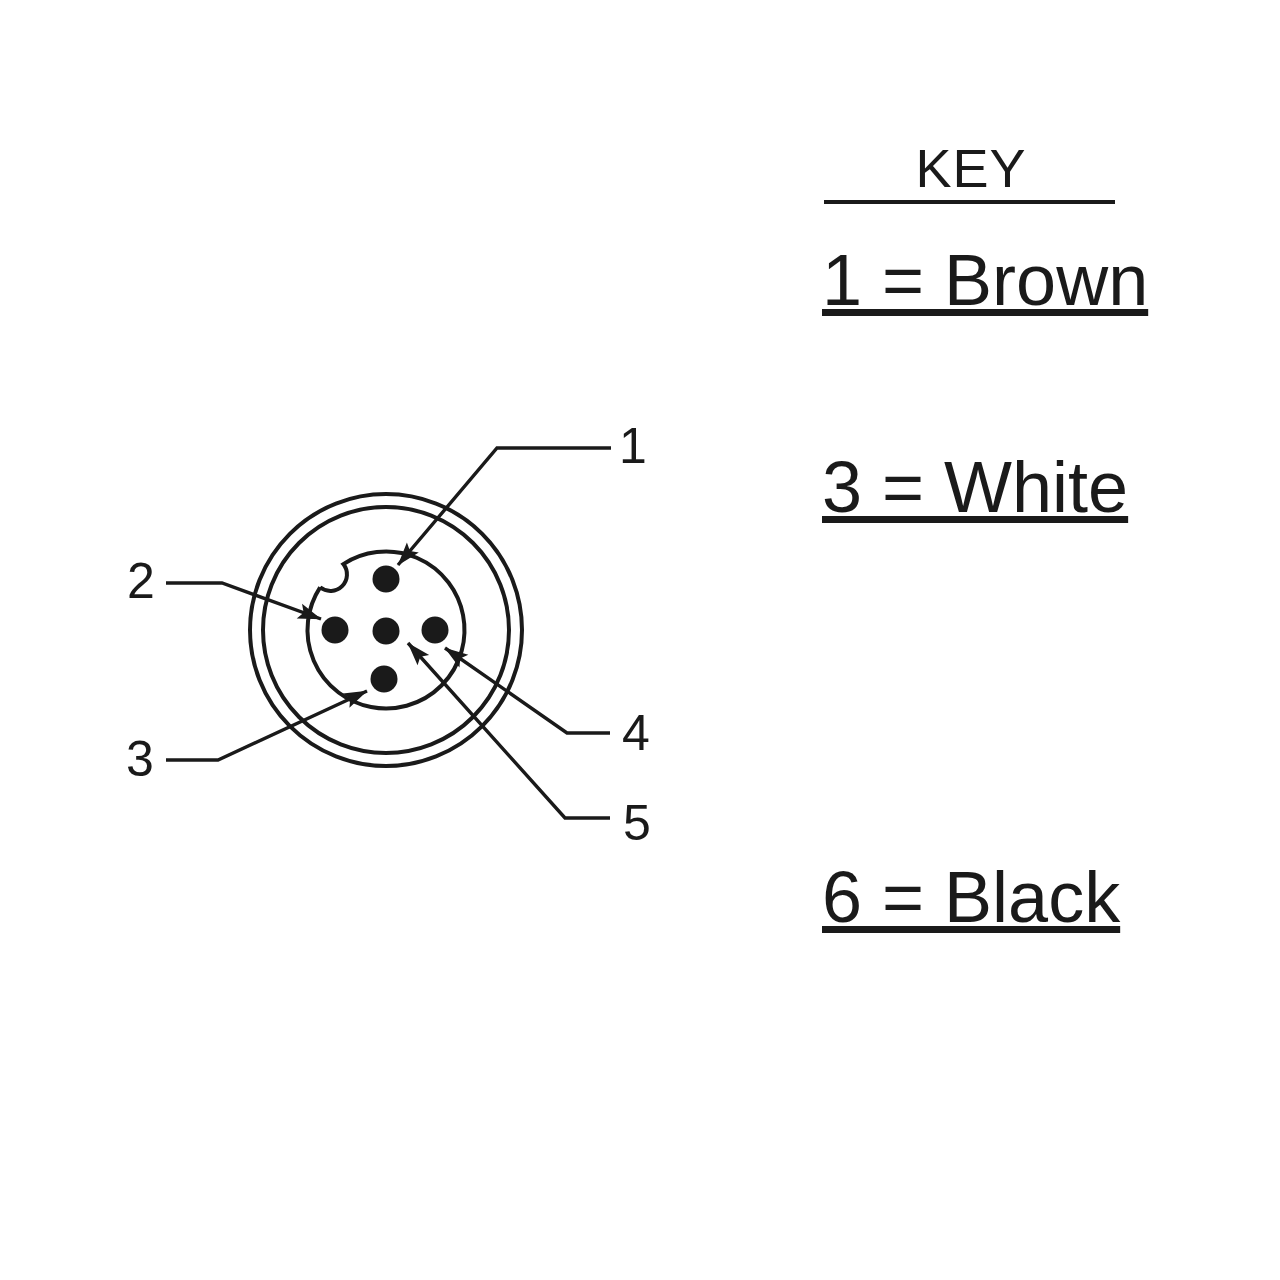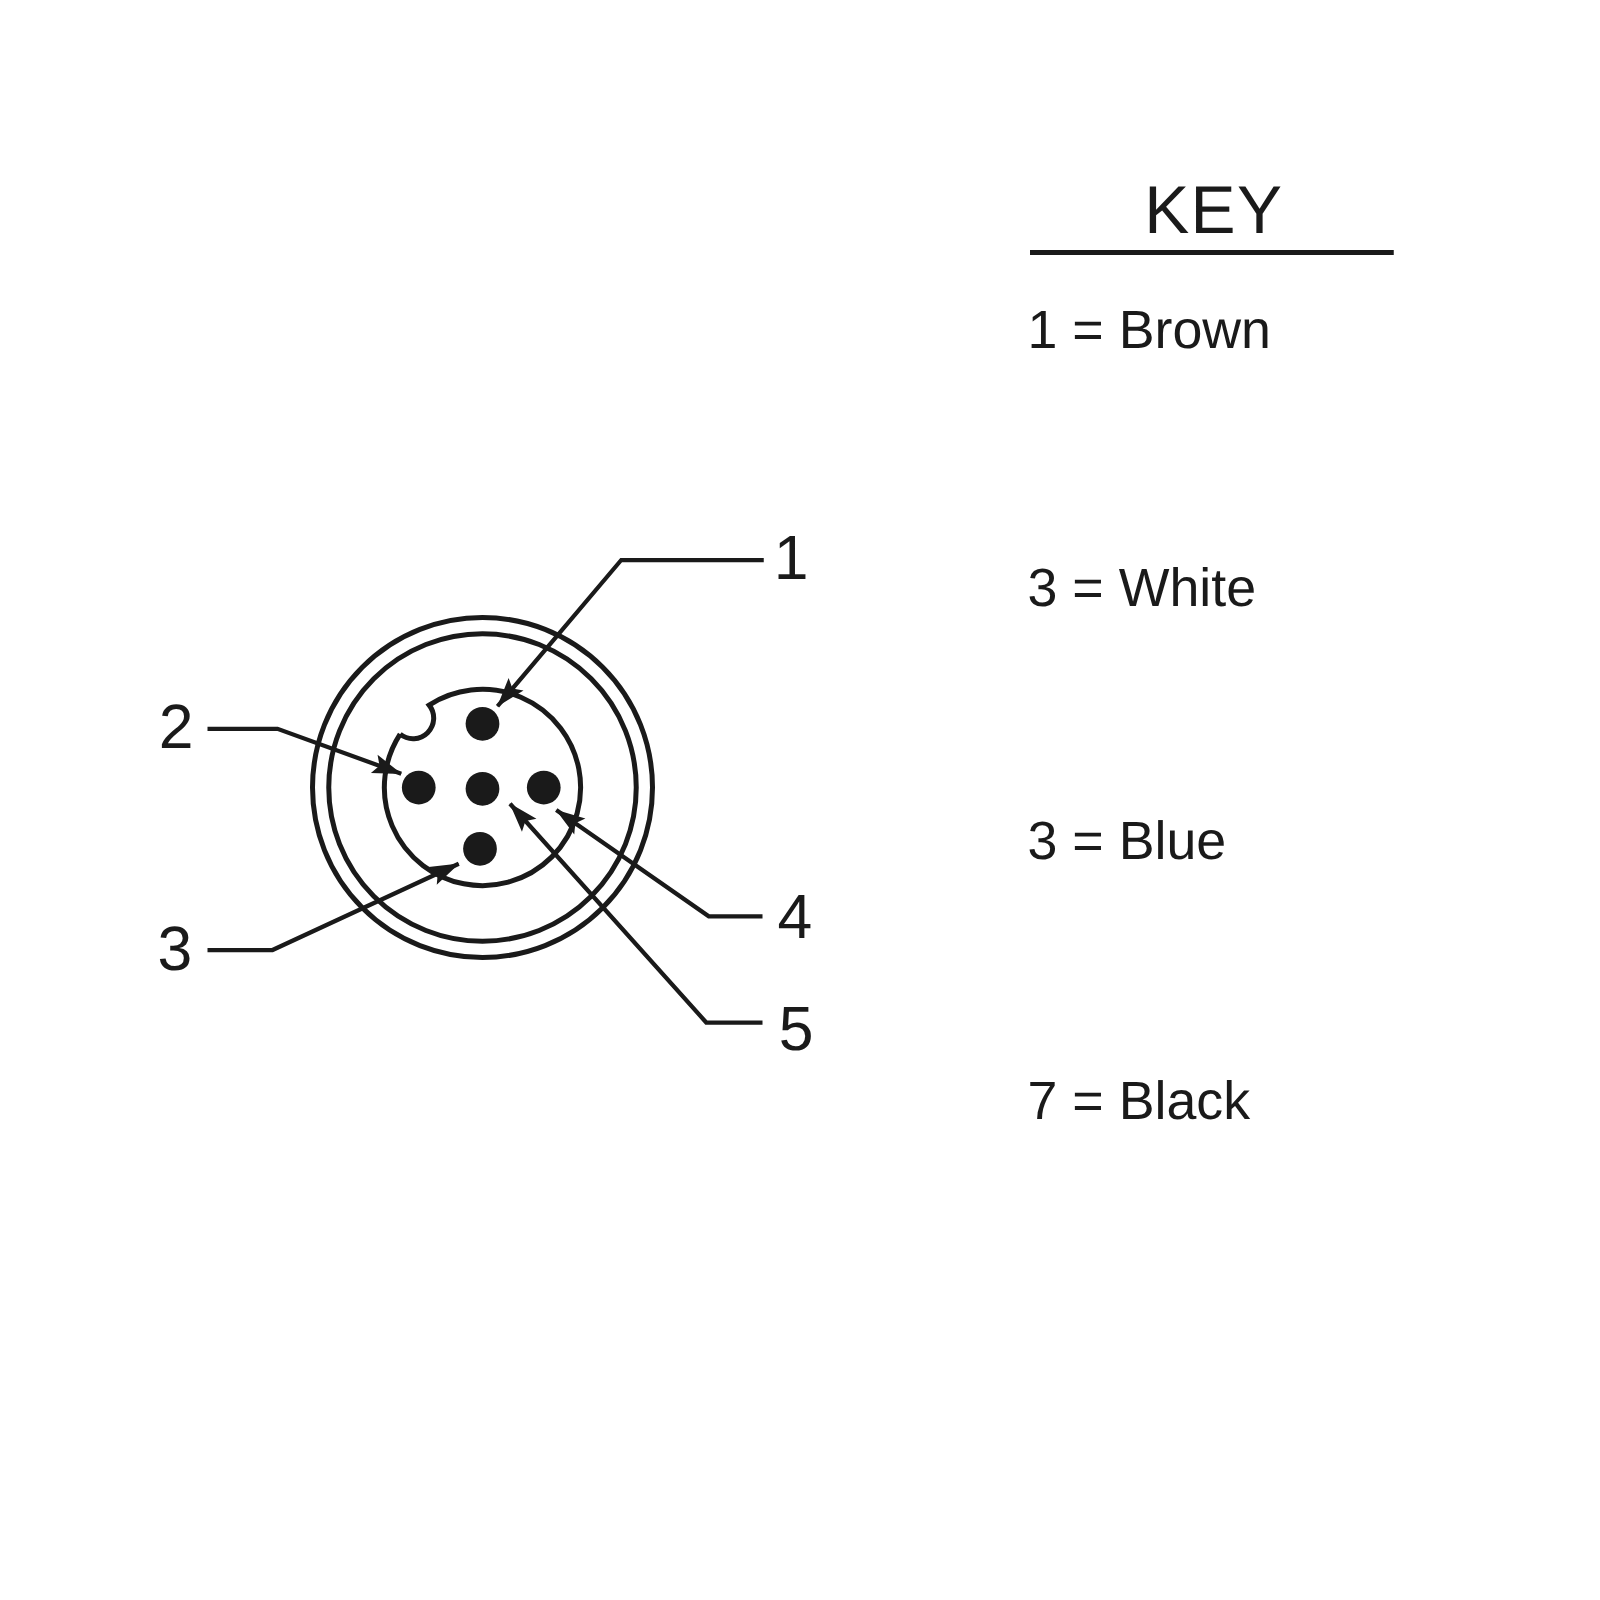--- a/index.html
+++ b/index.html
@@ -47,24 +47,25 @@
     position: absolute;
     left: 824px;
     top: 200px;
     width: 291px;
     height: 4px;
     background: #1a1a1a;
   }
   .key-entry {
     position: absolute;
     left: 822px;
-    font-size: 43px;
+    font-size: 72px;
     white-space: nowrap;
     color: #1a1a1a;
     line-height: 1.1;
+    text-decoration: underline;
   }
   .key-entry.e1 { top: 241px; }
   .key-entry.e2 { top: 448px; }
   .key-entry.e3 { top: 650px; }
   .key-entry.e4 { top: 858px; }
   .key-entry.e5 { top: 1060px; }
 </style>
 </head>
 <body>
 
@@ -108,17 +109,16 @@
       <text class="pin-label" x="637" y="840">5</text>
     </g>
   </svg>
 
   <div class="key-panel">
     <div class="key-title">KEY</div>
     <div class="key-underline"></div>
 
     <div class="key-entry e1">1 = Brown</div>
     <div class="key-entry e2">3 = White</div>
-    <div class="key-entry e3">3 = Blue</div>
-    <div class="key-entry e4">7 = Black</div>
+    <div class="key-entry e4">6 = Black</div>
   </div>
 
 </div>
 
 </body></html>

